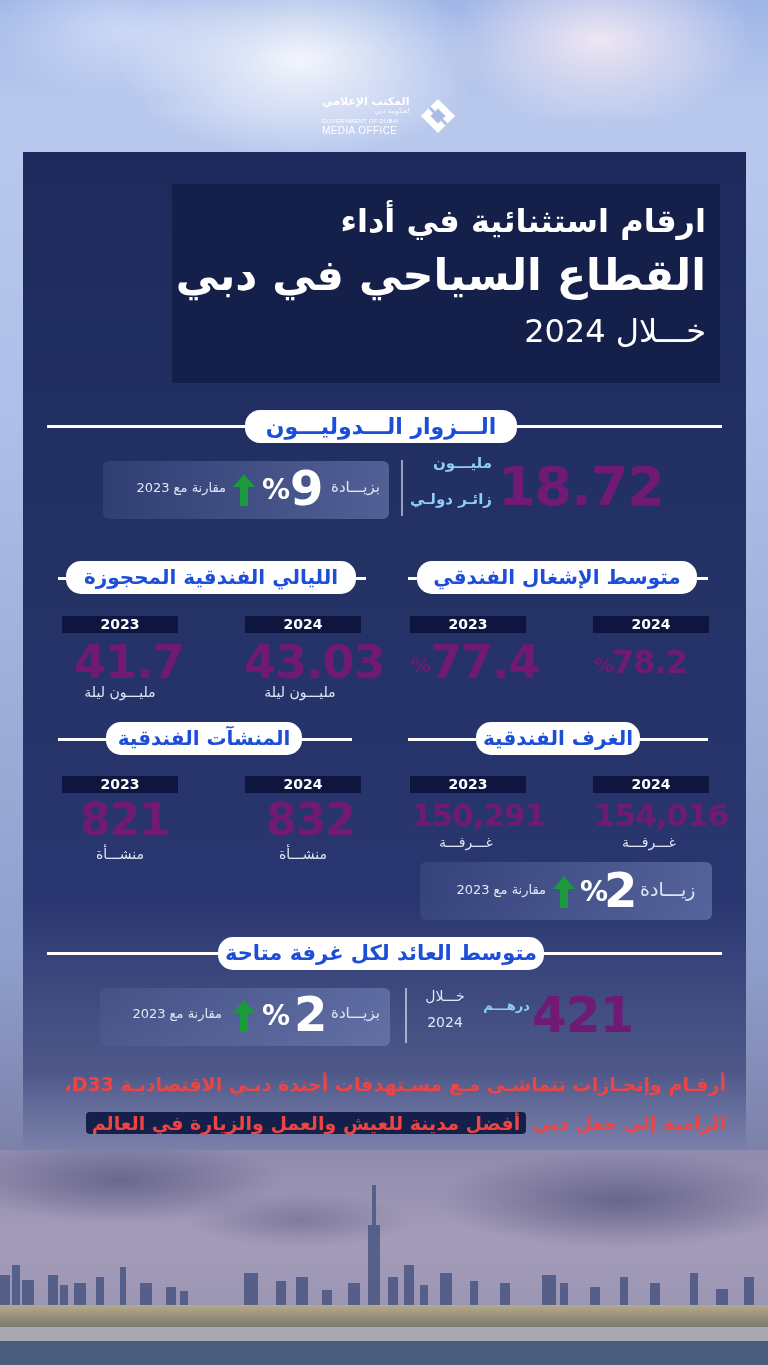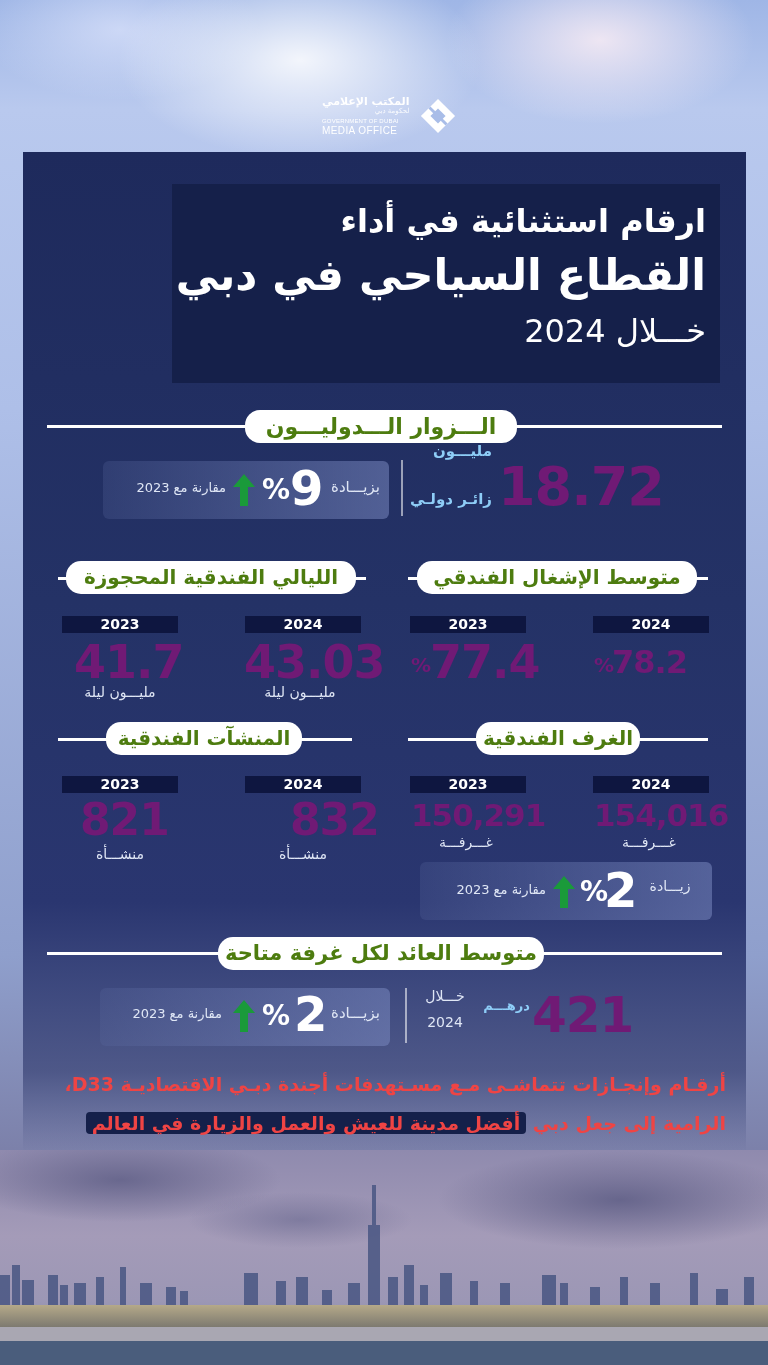--- a/index.html
+++ b/index.html
@@ -38,21 +38,21 @@
     direction: rtl; text-align: right;
     padding: 14px 14px 0 0;
   }
   .title-1 { font-size: 32px; font-weight: bold; line-height: 46px; }
   .title-2 { font-size: 43px; font-weight: bold; line-height: 62px; }
   .title-3 { font-size: 32px; line-height: 50px; font-weight: normal; }
 
   
   .sec-line { position: absolute; height: 3px; background: #fff; }
   .sec-label {
-    position: absolute; background: #fff; color: #4d7c0f; border-radius: 15px;
+    position: absolute; background: #fff; color: #1d4ed8; border-radius: 15px;
     font-weight: bold; direction: rtl; text-align: center; white-space: nowrap;
   }
 
   .big { color: #701a75; font-weight: bold; font-family: "DejaVu Sans", sans-serif; letter-spacing: -1px; }
   .abs { position: absolute; }
   .rtl { direction: rtl; }
   .sub { color: #dfe6f5; }
   .year-bar {
     position: absolute; height: 17px; background: #0e1640; color: #fff;
     font-weight: bold; font-size: 14px; text-align: center; line-height: 17px;
@@ -105,21 +105,21 @@
 <div class="title-box">
   <div class="title-1">ارقام استثنائية في أداء</div>
   <div class="title-2">القطاع السياحي في دبي</div>
   <div class="title-3">خـــلال 2024</div>
 </div>
 
 <div class="sec-line" style="left:47px; top:425px; width:675px;"></div>
 <div class="sec-label" style="left:245px; top:410px; width:272px; height:33px; font-size:22px; line-height:33px;">الـــزوار الـــدوليـــون</div>
 
 <div class="abs big" style="left:498px; top:452px; font-size:54px; line-height:70px;">18.72</div>
-<div class="abs rtl sub" style="left:408px; top:442px; width:84px; text-align:right; font-size:15px; font-weight:bold; color:#8ecdf7;">مليـــون</div>
+<div class="abs rtl sub" style="left:408px; top:454px; width:84px; text-align:right; font-size:15px; font-weight:bold; color:#8ecdf7;">مليـــون</div>
 <div class="abs rtl sub" style="left:408px; top:490px; width:84px; text-align:right; font-size:15px; font-weight:bold; color:#8ecdf7;">زائـر دولـي</div>
 <div class="vdivider" style="left:401px; top:460px; height:56px;"></div>
 
 <div class="incr-box" style="left:103px; top:461px; width:286px; height:58px;"></div>
 <div class="abs rtl sub" style="left:320px; top:478px; width:60px; text-align:right; font-size:15px;">بزيـــادة</div>
 <div class="pct-big" style="left:290px; top:458px; font-size:48px; line-height:60px;">9</div>
 <div class="pct-big" style="left:262px; top:472px; font-size:28px; line-height:36px;">%</div>
 <svg class="arrow" style="left:233px; top:474px;" viewBox="0 0 22 32">
     <polygon points="11,0 22,13 15,13 15,32 7,32 7,13 0,13" fill="#1a9a3a"></polygon>
   </svg>
@@ -152,33 +152,33 @@
 
 <div class="year-bar" style="left:593px; top:776px; width:116px;">2024</div>
 <div class="abs big" style="left:594px; top:794px; font-size:31px; line-height:42px;">154,016</div>
 <div class="abs rtl sub" style="left:593px; top:834px; width:112px; text-align:center; font-size:14px;">غـــرفـــة</div>
 
 <div class="year-bar" style="left:410px; top:776px; width:116px;">2023</div>
 <div class="abs big" style="left:411px; top:794px; font-size:31px; line-height:42px;">150,291</div>
 <div class="abs rtl sub" style="left:410px; top:834px; width:112px; text-align:center; font-size:14px;">غـــرفـــة</div>
 
 <div class="incr-box" style="left:420px; top:862px; width:292px; height:58px;"></div>
-<div class="abs rtl sub" style="left:640px; top:878px; width:60px; text-align:center; font-size:14px;">زيـــادة</div>
+<div class="abs rtl sub" style="left:640px; top:878px; width:60px; text-align:left; font-size:19px;">زيـــادة</div>
 <div class="pct-big" style="left:604px; top:860px; font-size:48px; line-height:60px;">2</div>
 <div class="pct-big" style="left:580px; top:874px; font-size:28px; line-height:36px;">%</div>
 <svg class="arrow" style="left:553px; top:876px;" viewBox="0 0 22 32">
     <polygon points="11,0 22,13 15,13 15,32 7,32 7,13 0,13" fill="#1a9a3a"></polygon>
   </svg>
 <div class="abs rtl sub" style="left:430px; top:882px; width:116px; text-align:right; font-size:13px;">مقارنة مع 2023</div>
 
 <div class="sec-line" style="left:58px; top:738px; width:294px;"></div>
 <div class="sec-label" style="left:106px; top:722px; width:196px; height:33px; font-size:20px; line-height:33px;">المنشآت الفندقية</div>
 
 <div class="year-bar" style="left:245px; top:776px; width:116px;">2024</div>
-<div class="abs big" style="left:266px; top:792px; font-size:44px; line-height:56px;margin-left:24px;">832</div>
+<div class="abs big" style="left:266px; top:792px; font-size:44px; line-height:56px;">832</div>
 <div class="abs rtl sub" style="left:245px; top:846px; width:116px; text-align:center; font-size:14px;">منشـــأة</div>
 
 <div class="year-bar" style="left:62px; top:776px; width:116px;">2023</div>
 <div class="abs big" style="left:80px; top:792px; font-size:44px; line-height:56px;">821</div>
 <div class="abs rtl sub" style="left:62px; top:846px; width:116px; text-align:center; font-size:14px;">منشـــأة</div>
 
 <div class="sec-line" style="left:47px; top:952px; width:675px;"></div>
 <div class="sec-label" style="left:218px; top:937px; width:326px; height:33px; font-size:21px; line-height:33px;">متوسط العائد لكل غرفة متاحة</div>
 
 <div class="abs big" style="left:532px; top:984px; font-size:50px; line-height:62px;">421</div>

